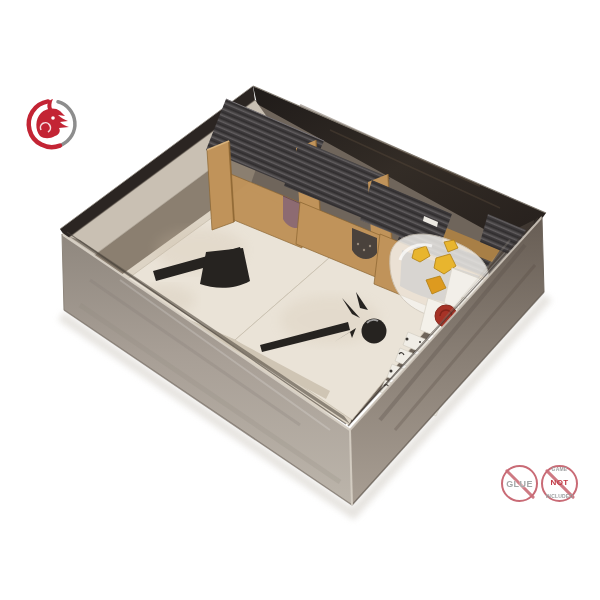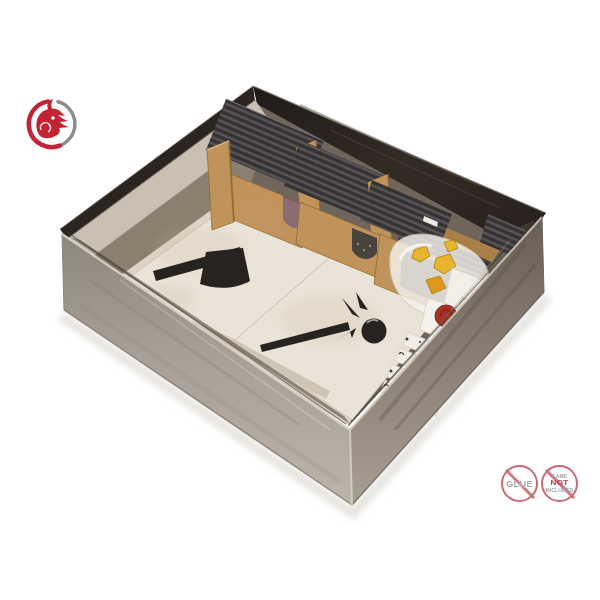--- a/index.html
+++ b/index.html
@@ -12,21 +12,21 @@
   .badge{
     position:absolute;width:37px;height:37px;box-sizing:border-box;
     border:2.5px solid #c96b76;border-radius:50%;background:#ffffff;
     display:flex;flex-direction:column;align-items:center;justify-content:center;
   }
   .badge .slash{
     position:absolute;left:50%;top:50%;width:40px;height:3px;background:#c96b76;
     transform:translate(-50%,-50%) rotate(45deg);border-radius:2px;opacity:.9;
   }
   .badge-glue{left:501px;top:465px;}
-  .badge-gni{left:541px;top:465px;}
+  .badge-gni{left:541px;top:465px;justify-content:space-between;}
   .glue-label{position:relative;font-weight:bold;font-size:9px;color:#a4a8a8;letter-spacing:.4px;text-shadow:0 0 2px #fff;}
   .gni-line-sm{position:relative;font-size:5px;font-weight:bold;color:#9da0a1;line-height:1.15;letter-spacing:.2px;}
   .gni-line-big{position:relative;font-size:8px;font-weight:bold;color:#c23843;line-height:1.05;letter-spacing:.3px;}
 </style>
 </head>
 <body>
 
 <div class="stage">
 
   <svg class="scene-svg" width="600" height="600" viewBox="0 0 600 600">

